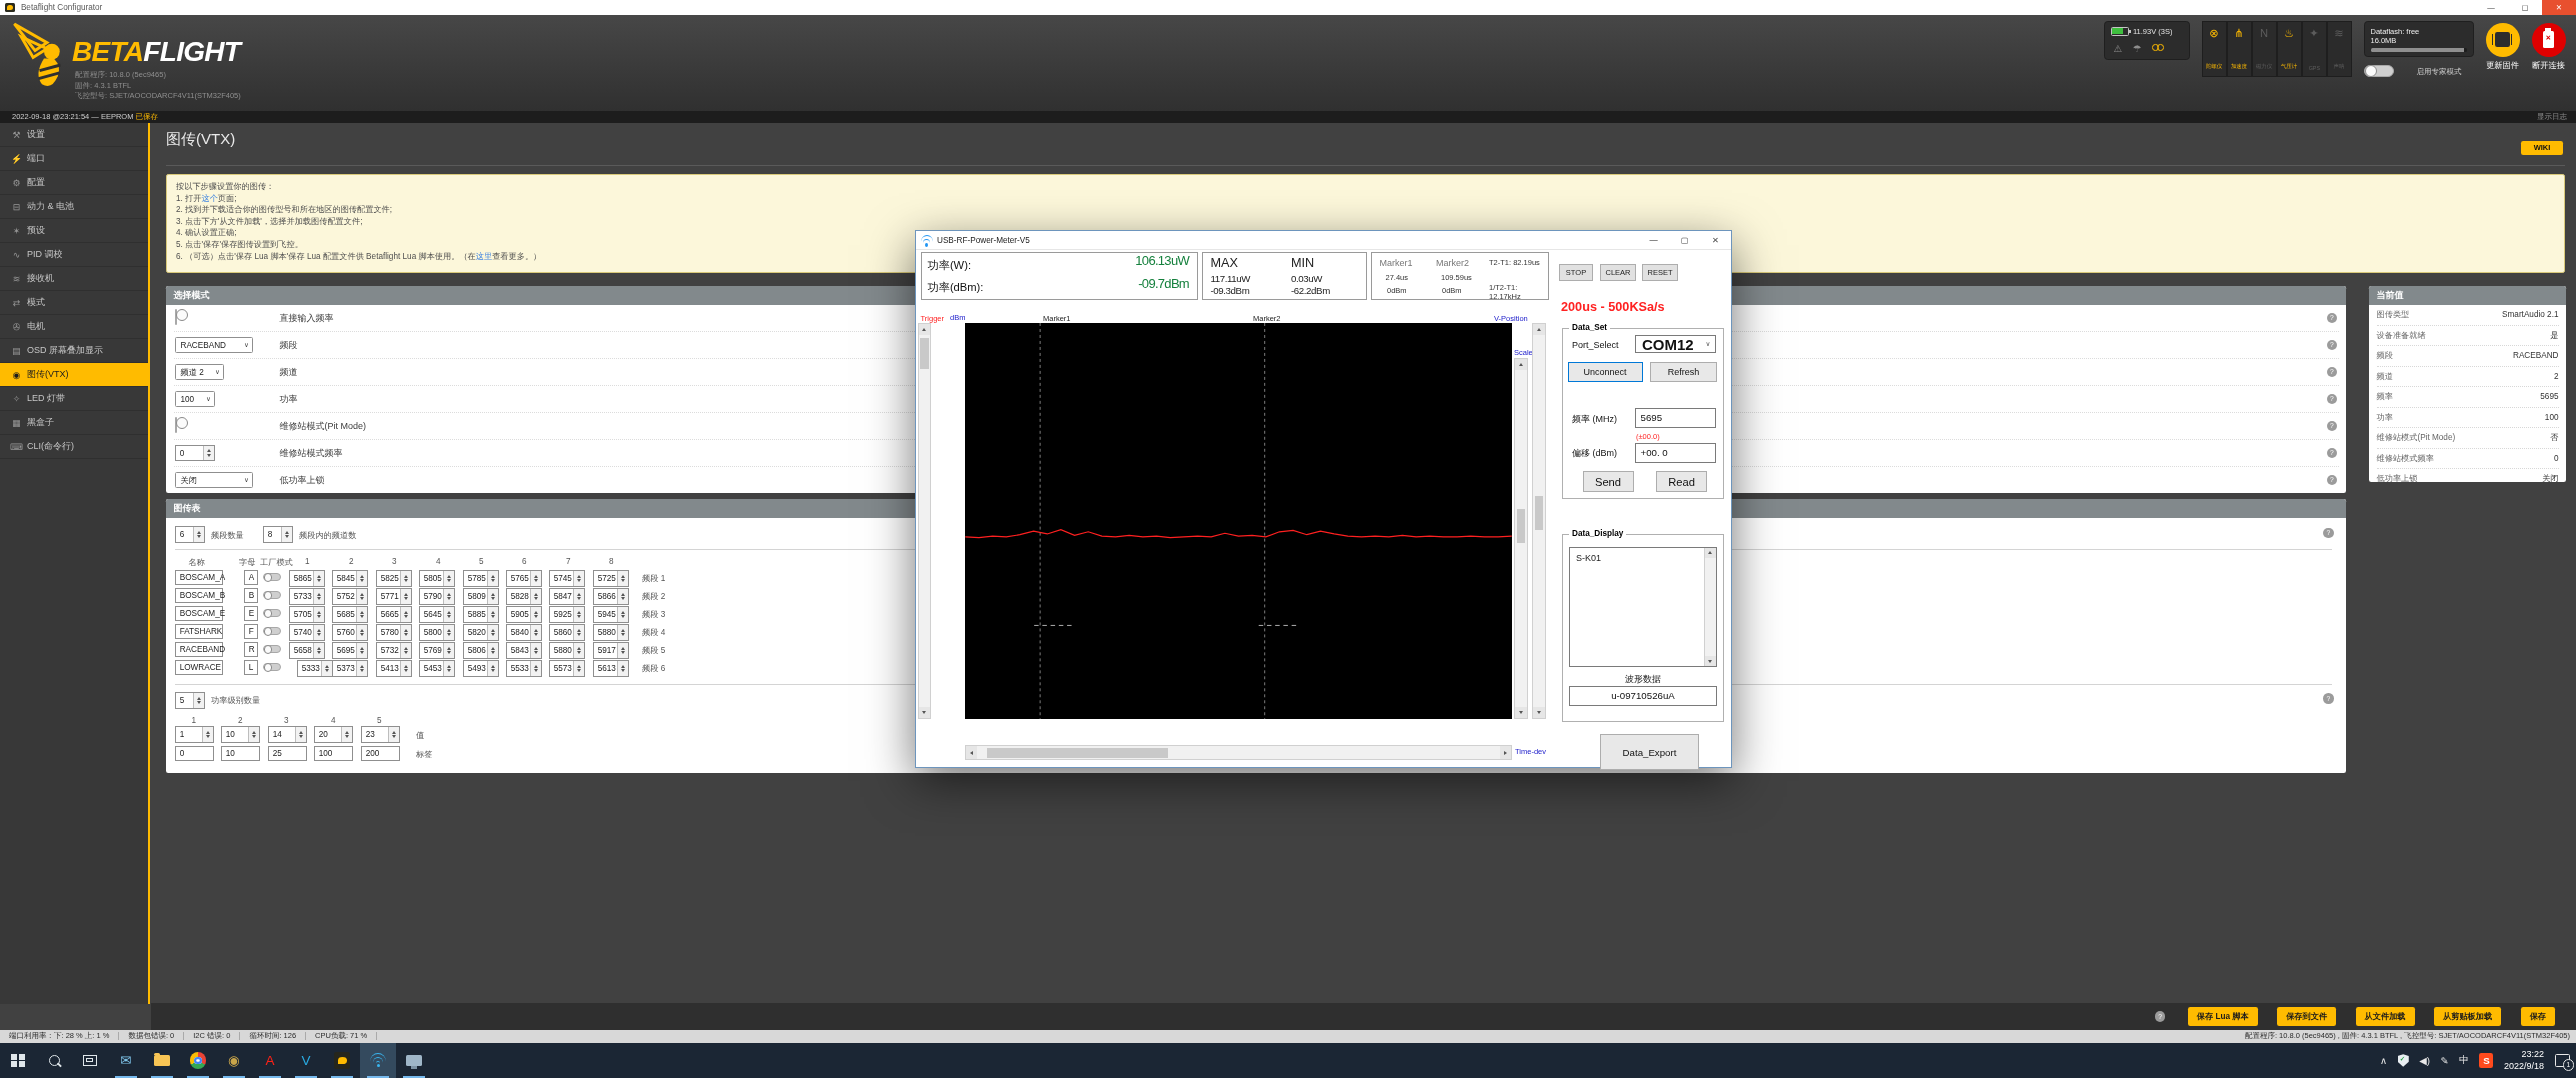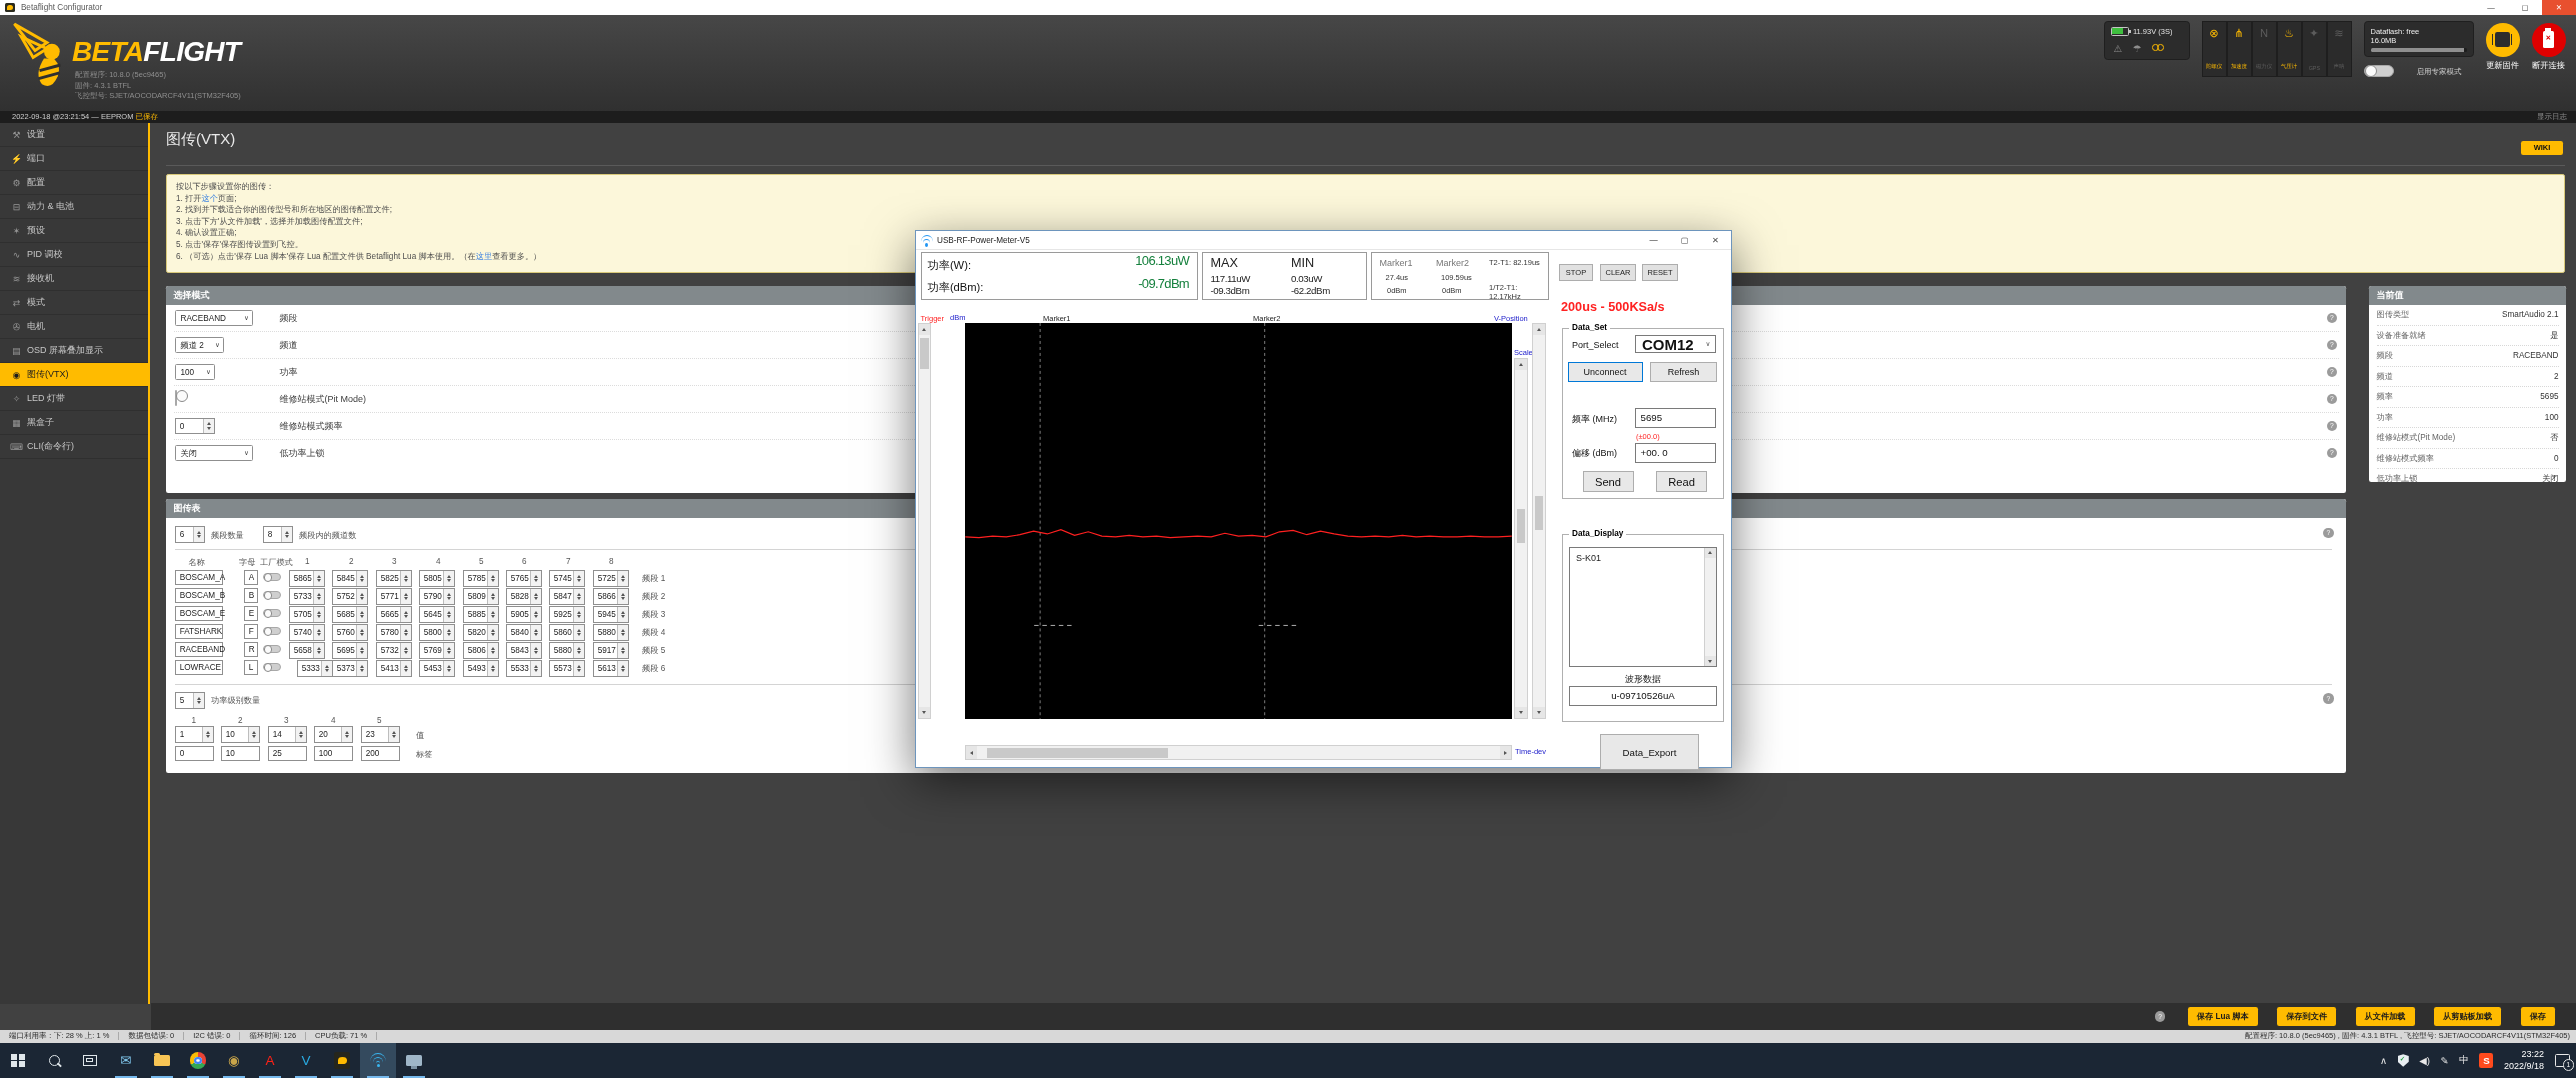--- a/index.html
+++ b/index.html
@@ -386,20 +386,25 @@
     <div>3. 点击下方'从文件加载'，选择并加载图传配置文件;</div>
     <div>4. 确认设置正确;</div>
     <div>5. 点击'保存'保存图传设置到飞控。</div>
     <div>6. （可选）点击'保存 Lua 脚本'保存 Lua 配置文件供 Betaflight Lua 脚本使用。（在<a href="#">这里</a>查看更多。）</div>
   </div>
 
 <div class="panel" id="mode-panel" style="left:166px;top:286px;width:2180px;height:207px">
   <div class="panel-h">选择模式</div>
   <div id="mode-rows">
       <div class="mode-row">
+        <span class="ctrl"><span class="toggle"><i></i></span></span>
+        <span class="lb">直接输入频率</span>
+        <span class="info mode-info" style="position: absolute; right: 1.5px; top: 7.5px;">?</span>
+      </div>
+      <div class="mode-row">
         <span class="ctrl"><span class="sel" style="width: 78px;">RACEBAND</span></span>
         <span class="lb">频段</span>
         <span class="info mode-info" style="position: absolute; right: 1.5px; top: 7.5px;">?</span>
       </div>
       <div class="mode-row">
         <span class="ctrl"><span class="sel" style="width: 49px;">频道 2</span></span>
         <span class="lb">频道</span>
         <span class="info mode-info" style="position: absolute; right: 1.5px; top: 7.5px;">?</span>
       </div>
       <div class="mode-row">

